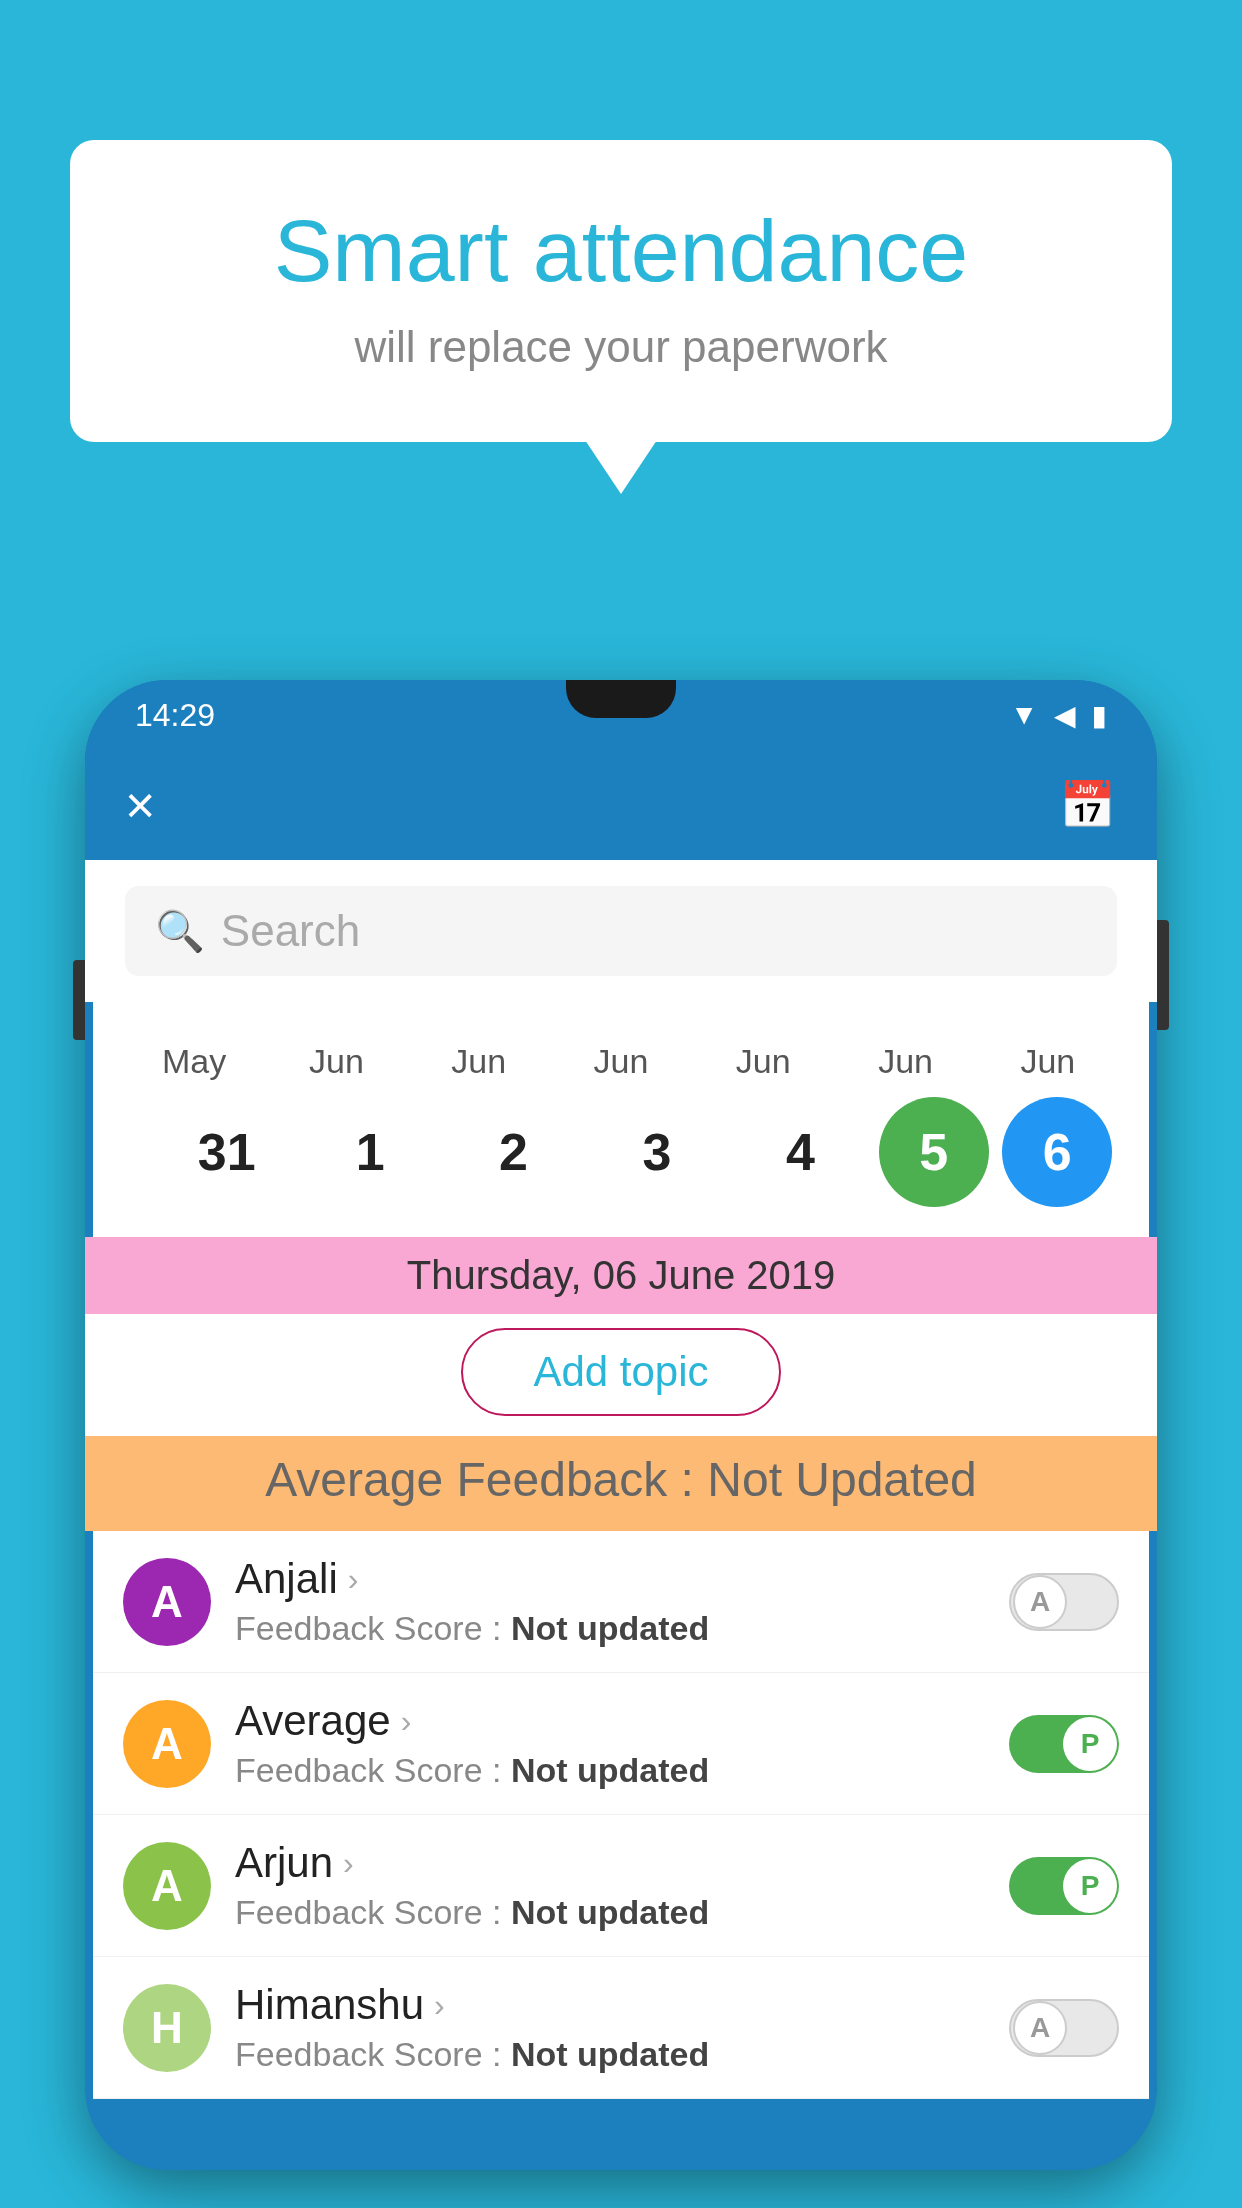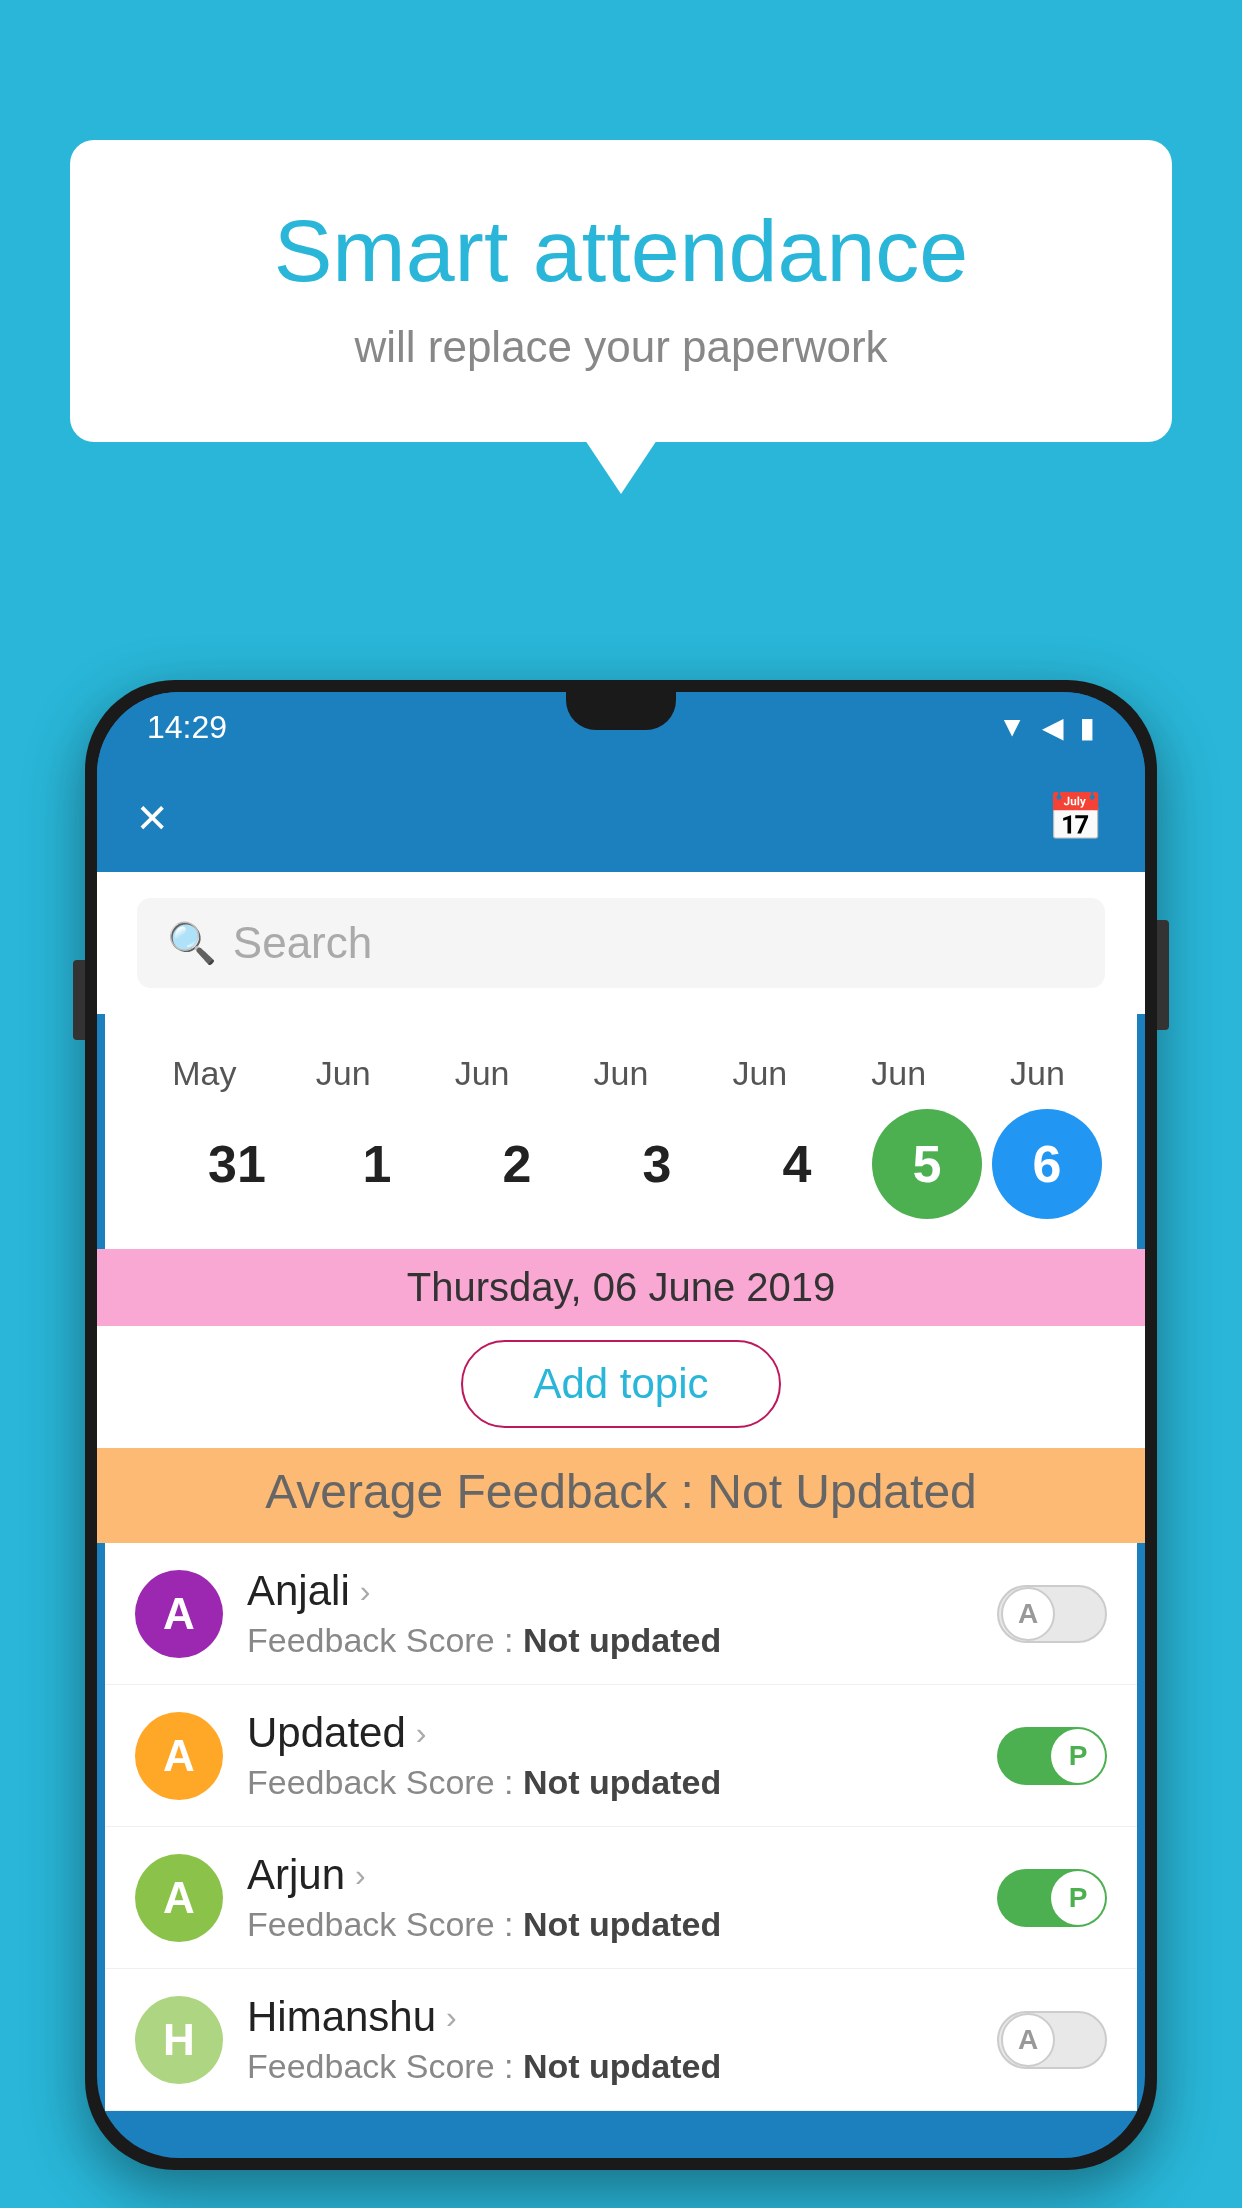--- a/index.html
+++ b/index.html
@@ -63,21 +63,21 @@
       right: 85px;
       bottom: 0;
     }
 
     .phone {
       background: #1a1a1a;
       border-radius: 90px;
       width: 100%;
       height: 1490px;
       position: relative;
-      padding: 12px;
+      padding: 0;
       box-shadow: 0 20px 60px rgba(0,0,0,0.4);
     }
 
     
     .phone-status-bar {
       background: #1c7fbe;
       height: 70px;
       border-radius: 84px 84px 0 0;
       display: flex;
       align-items: center;
@@ -478,21 +478,21 @@
             <div class="toggle-container">
               <div class="toggle absent">
                 <div class="toggle-thumb">A</div>
               </div>
             </div>
           </div>
           <div class="student-item">
             <div class="student-avatar" style="background: rgb(255, 167, 38);">A</div>
             <div class="student-info">
               <div class="student-name">
-                <span>Updated</span>
+                <span>Average</span>
                 <span class="chevron">›</span>
               </div>
               <div class="student-feedback">Feedback Score : <span>Not updated</span></div>
             </div>
             <div class="toggle-container">
               <div class="toggle present">
                 <div class="toggle-thumb">P</div>
               </div>
             </div>
           </div>

